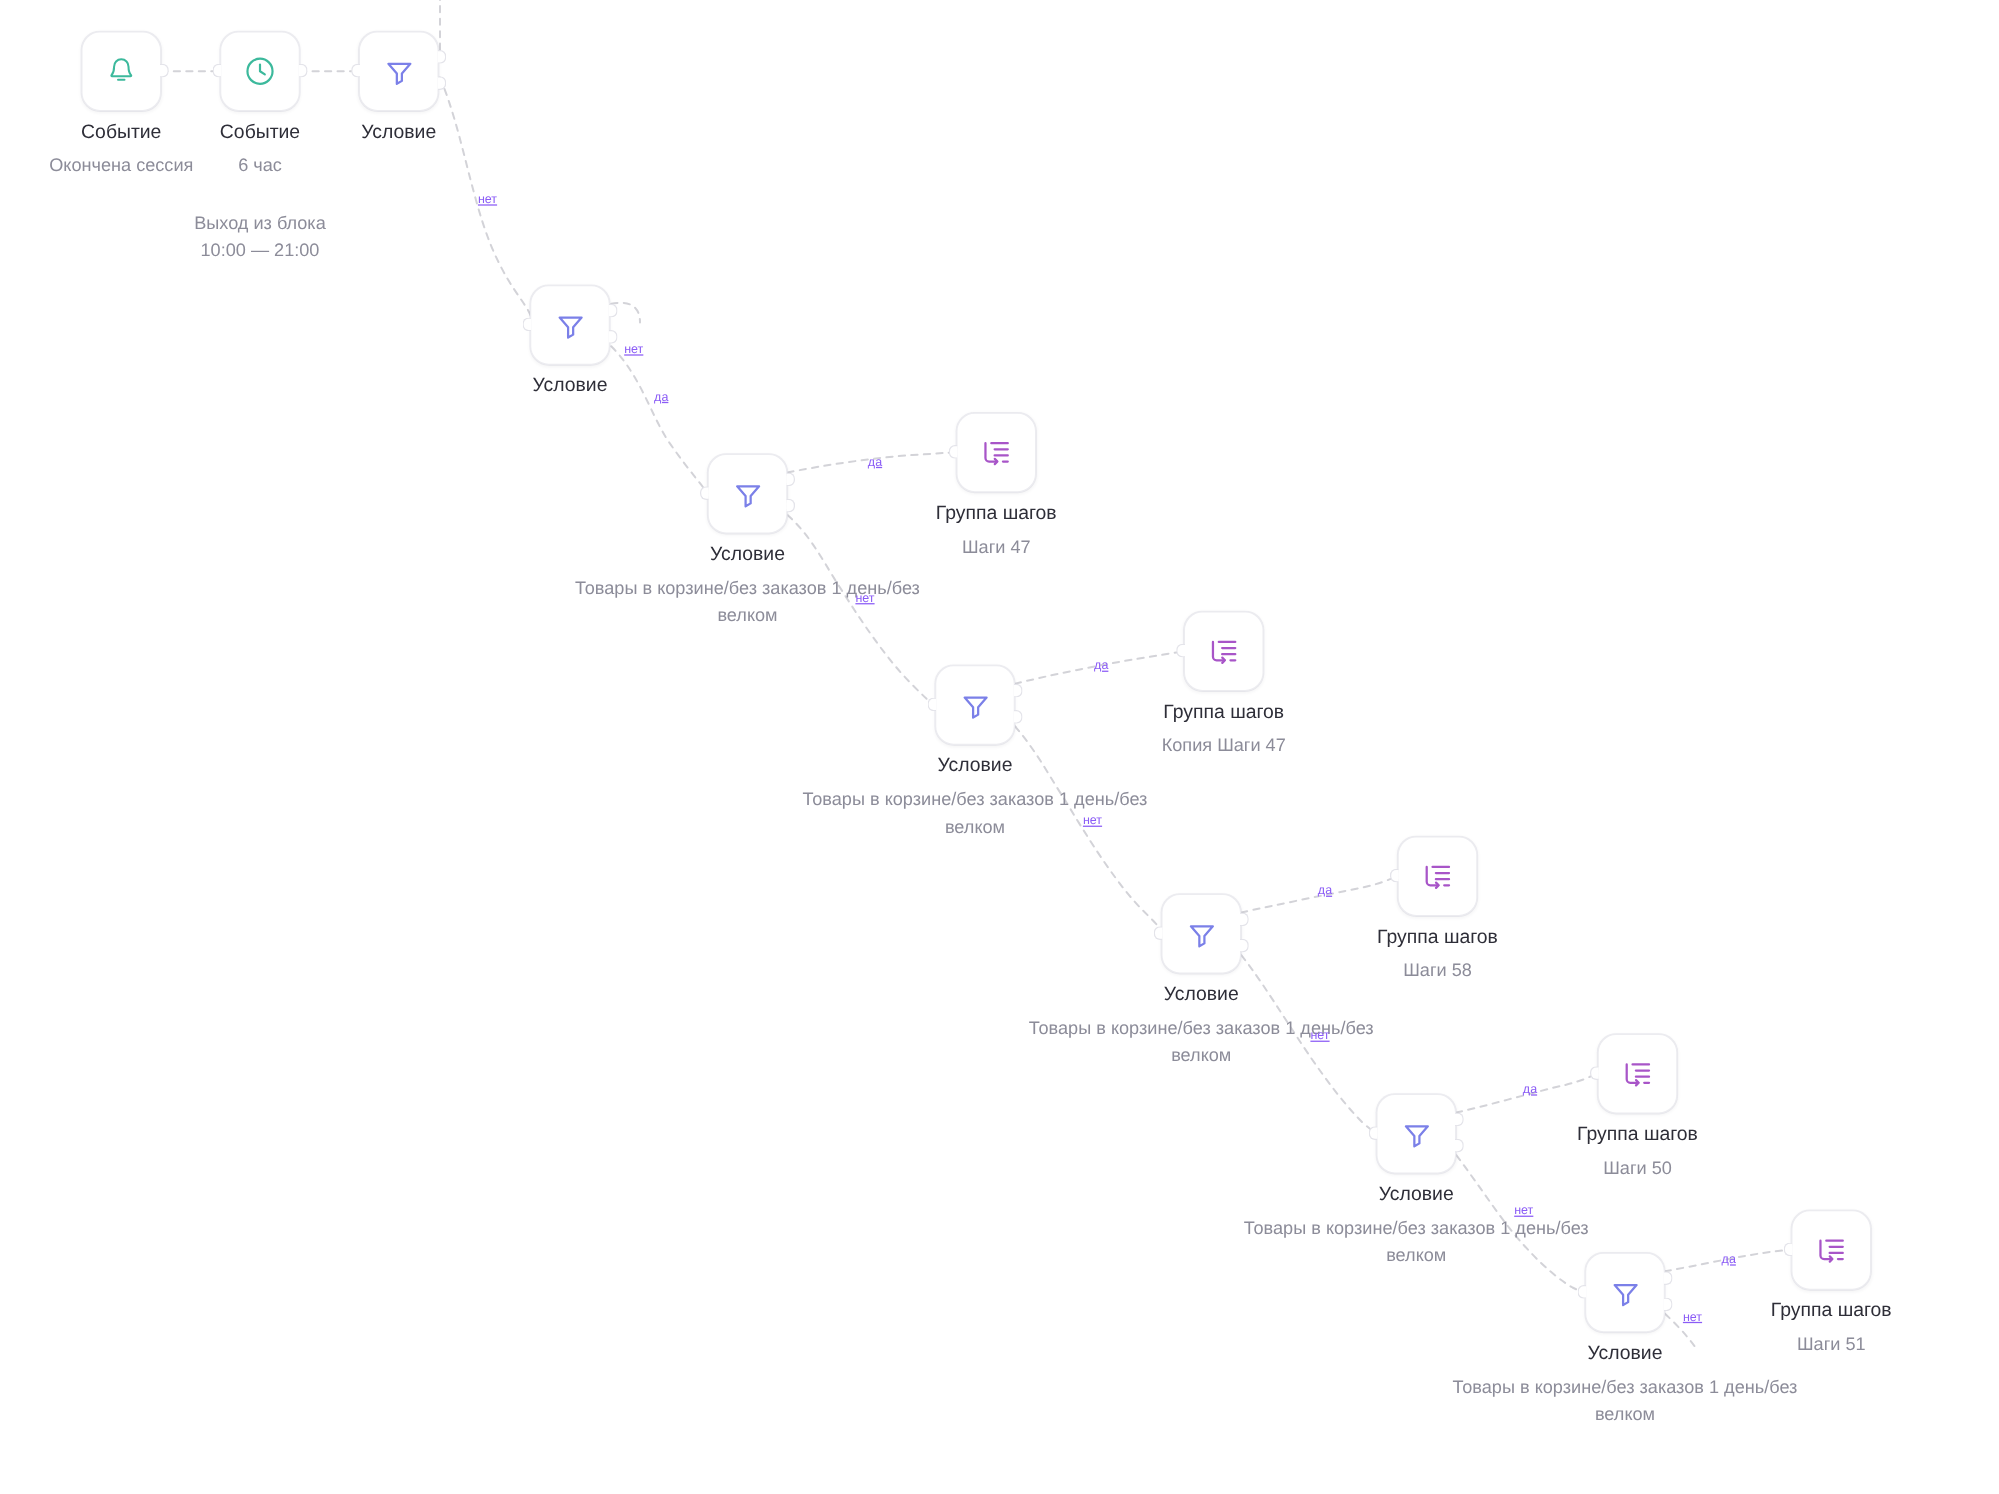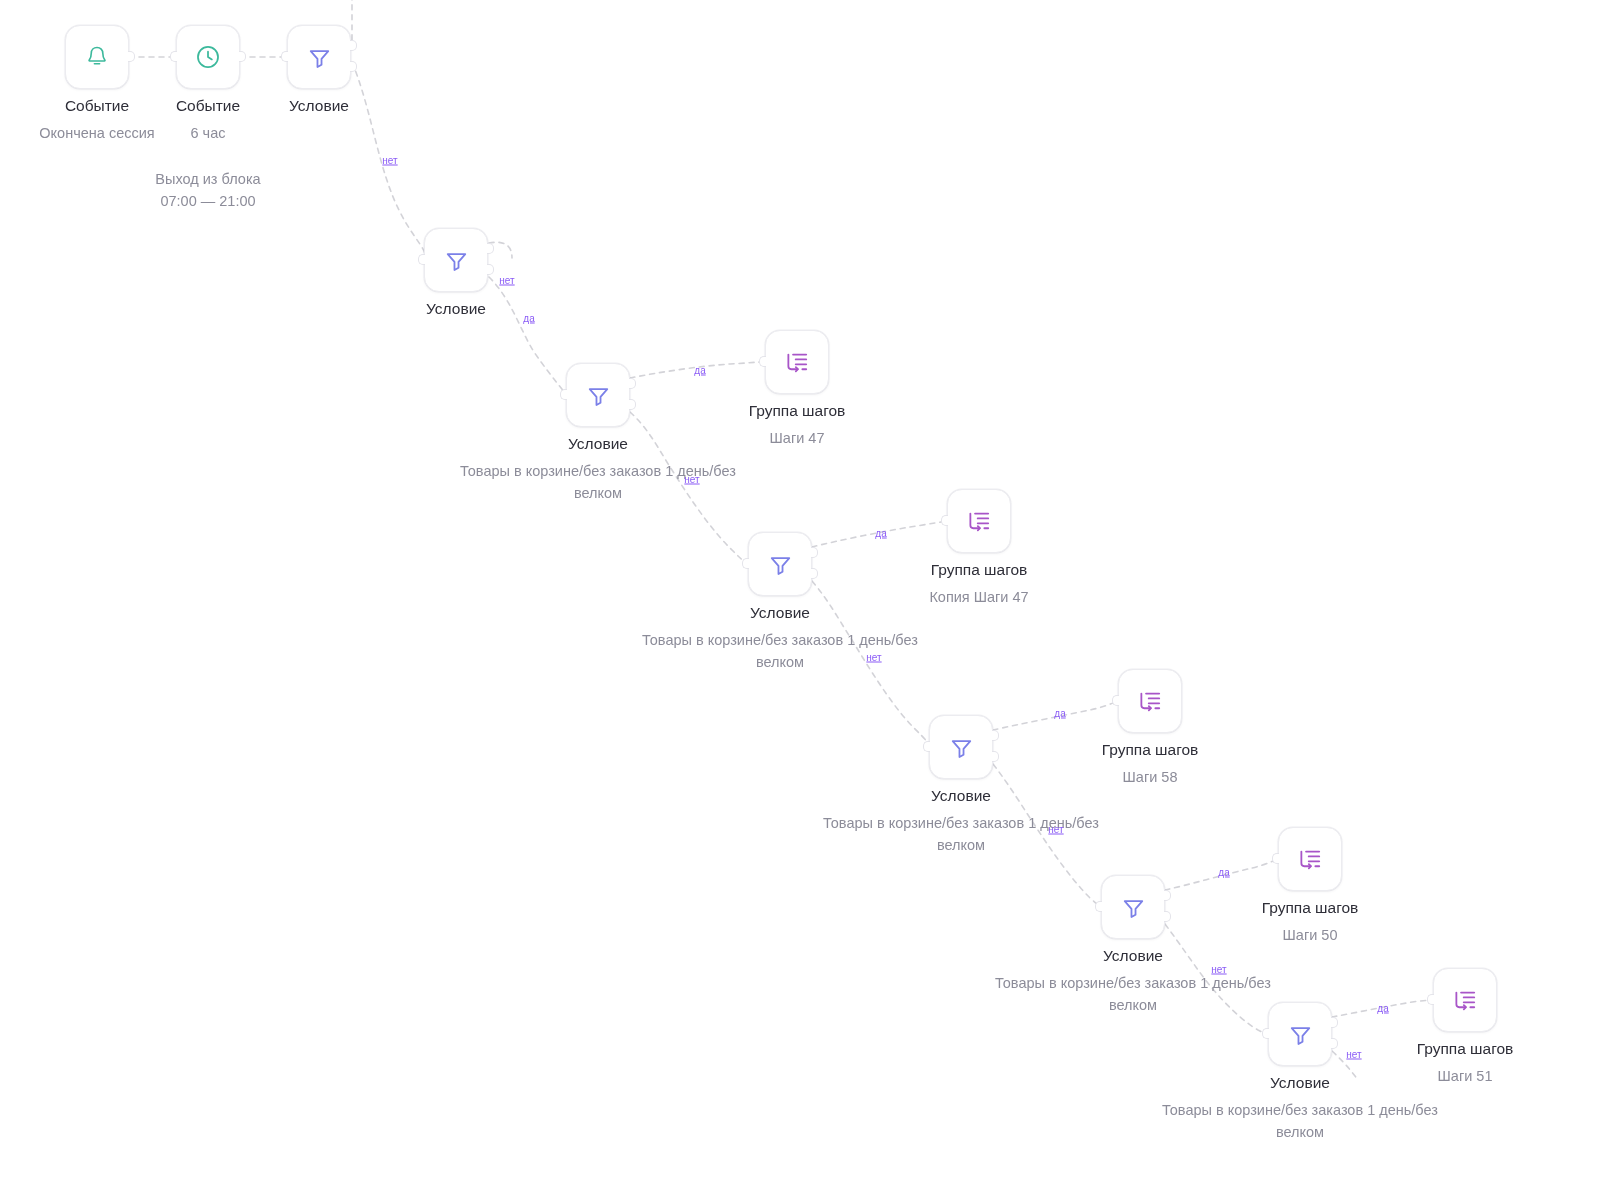--- a/index.html
+++ b/index.html
@@ -177,21 +177,21 @@
   </span>
         </div>
         <div class="port left"></div>
         <div class="port right-mid"></div>
         <div class="labels">
           <div class="node-title">Событие</div>
           <div class="node-sub nowrap">6 час</div>
         </div>
         <div class="wait-extra" style="top: 111px;">
           <div class="node-extra">Выход из блока</div>
-          <div class="node-extra">07:00 — 21:00</div>
+          <div class="node-extra">10:00 — 21:00</div>
         </div>
       </div>
       <div class="node" style="left: 319px; top: 57px;">
         <div class="card">
           <span>
     <svg width="27" height="27" viewBox="0 0 24 24" fill="none" stroke="#7b80e8" stroke-width="1.6" stroke-linecap="round" stroke-linejoin="round">
       <path d="M4.2 6.3h15.6l-6 6.9v5.2l-3.6 2.1v-7.3z"></path>
     </svg>
   </span>
         </div>

